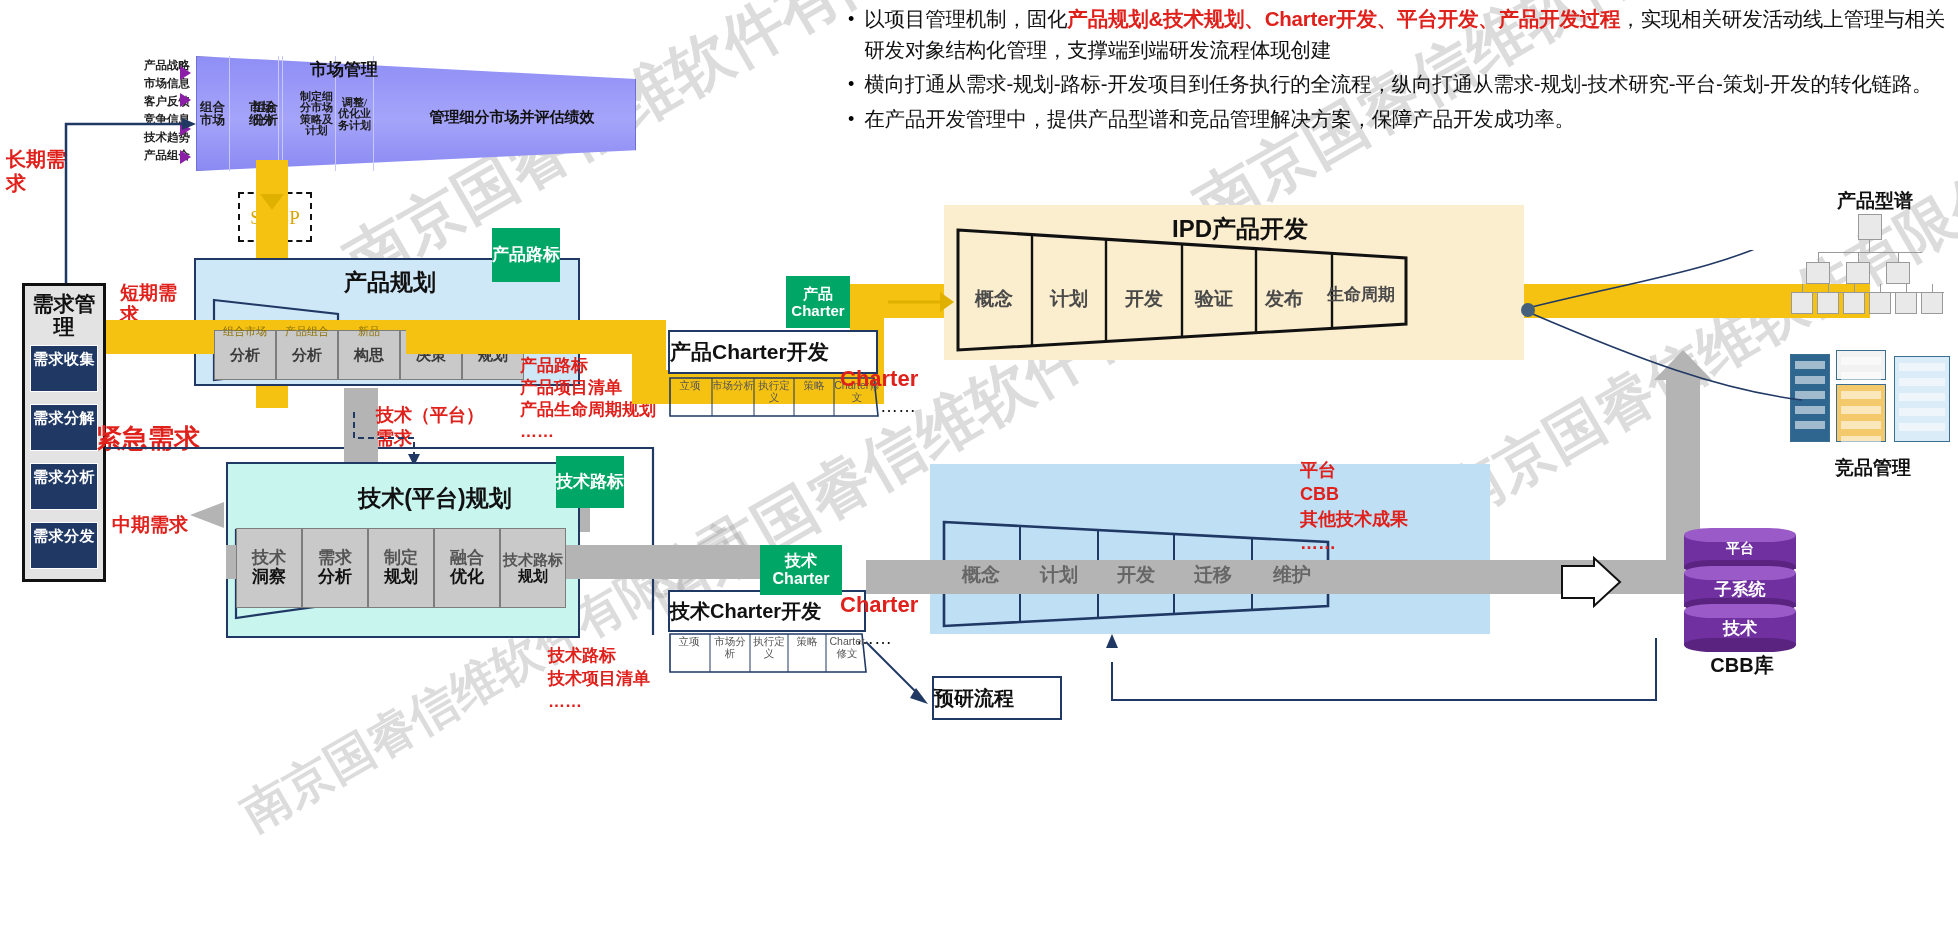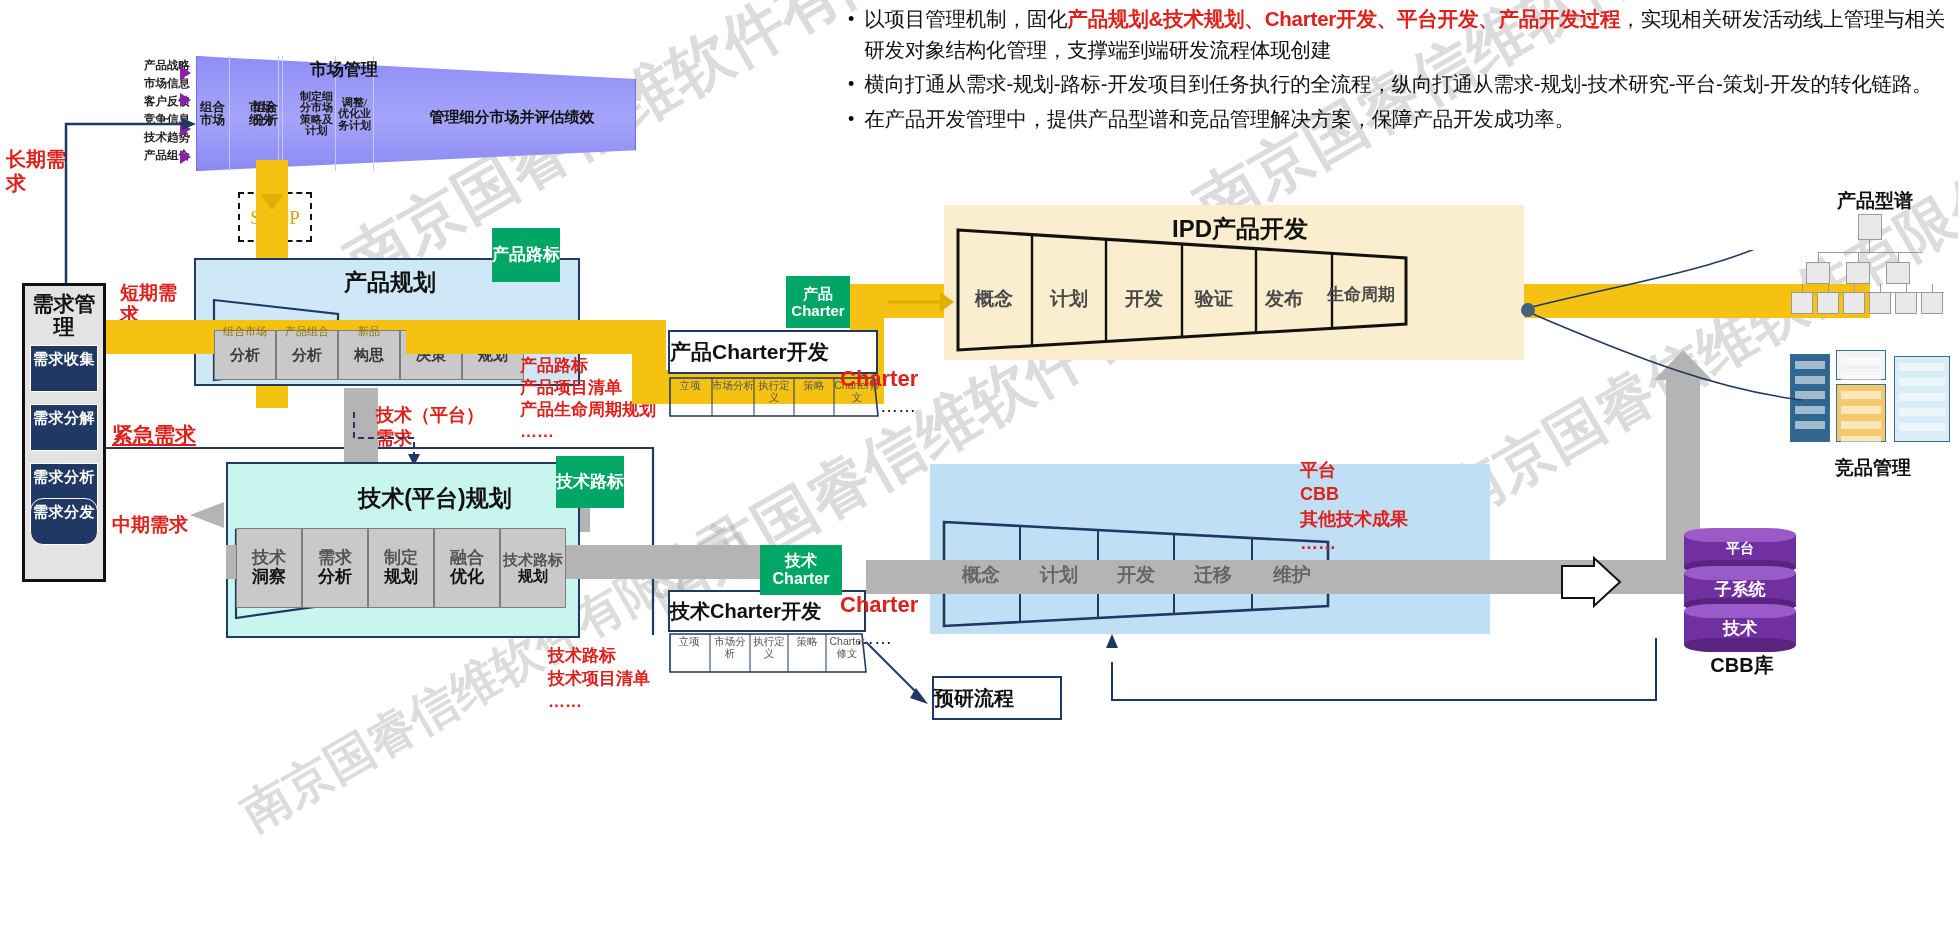--- a/index.html
+++ b/index.html
@@ -214,24 +214,24 @@
   <div class="yband" style="left:256px; top:160px; width:32px; height:248px;"></div>
   <svg class="abs" style="left:256px; top:192px;" width="32" height="22">
     <polygon points="4,2 28,2 16,18" fill="#e0b000"></polygon>
   </svg>
 
   <div class="abs" id="req-box"></div>
   <div class="abs" id="req-title">需求管理</div>
   <div class="req-item" style="top:345px;">需求收集</div>
   <div class="req-item" style="top:404px;">需求分解</div>
   <div class="req-item" style="top:463px;">需求分析</div>
-  <div class="req-item" style="top:498px;border-radius:13px;">需求分发</div>
+  <div class="req-item" style="top:522px;">需求分发</div>
 
   <div class="abs redlab" style="left:120px; top:282px; width:72px; font-size:19px; white-space:pre-line;">短期需求</div>
-  <div class="abs redlab" style="left:112px; top:423px; width:130px; font-size:21px;text-decoration:underline;">紧急需求</div>
+  <div class="abs redlab" style="left:96px; top:423px; width:130px; font-size:26px;">紧急需求</div>
   <div class="abs redlab" style="left:112px; top:514px; width:130px; font-size:19px;">中期需求</div>
 
   <svg class="abs" style="left:105px; top:440px;" width="560" height="210">
     <path d="M0 8 L548 8 L548 195" stroke="#1f3864" stroke-width="2.2" fill="none"></path>
   </svg>
 
   <div class="yband" style="left:106px; top:320px; width:300px; height:34px;"></div>
 
   <div class="abs stage-panel" style="left:194px; top:258px; width:386px; height:128px; background:#cfe8f7;"></div>
   <div class="abs stage-title" style="left:300px; top:267px; width:180px; font-size:23px;">产品规划</div>

